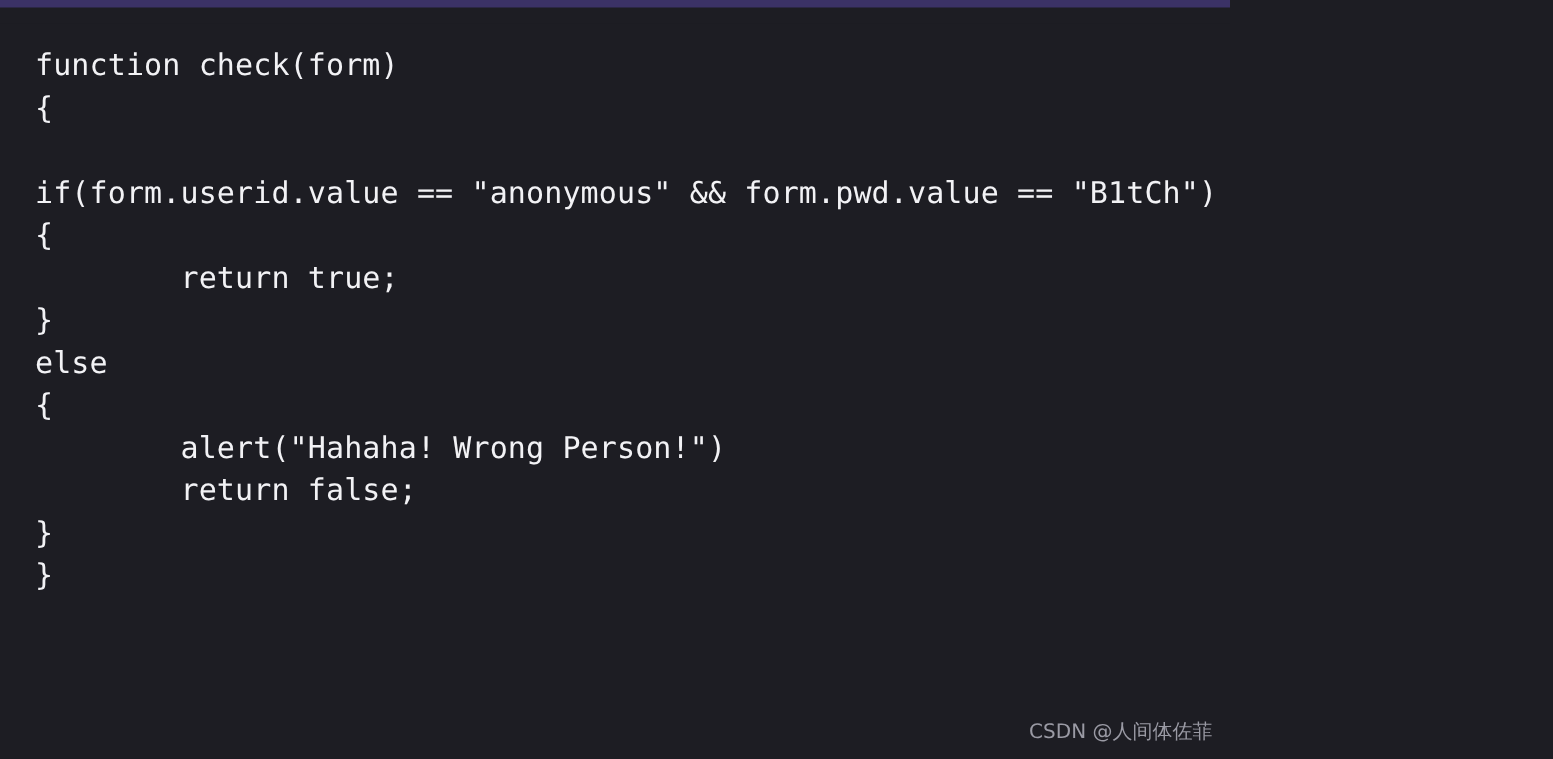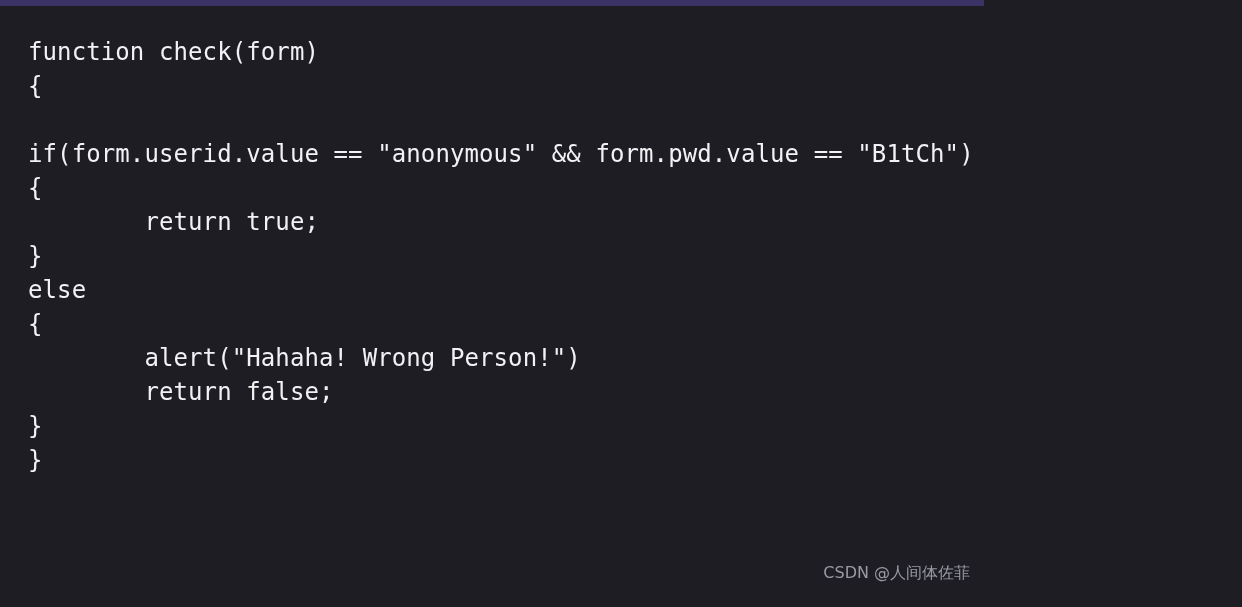--- a/index.html
+++ b/index.html
@@ -58,21 +58,21 @@
   }
 
   .code-line.blank {
     color: transparent;
   }
 
   
   #watermark {
     position: absolute;
     right: 14px;
-    bottom: 24px;
+    bottom: 12px;
     font-family: "DejaVu Sans", "Liberation Sans", sans-serif;
     font-size: 16px;
     line-height: 20px;
     color: #9a9aa4;
     white-space: pre;
     user-select: none;
   }
 </style>
 </head>
 <body>

